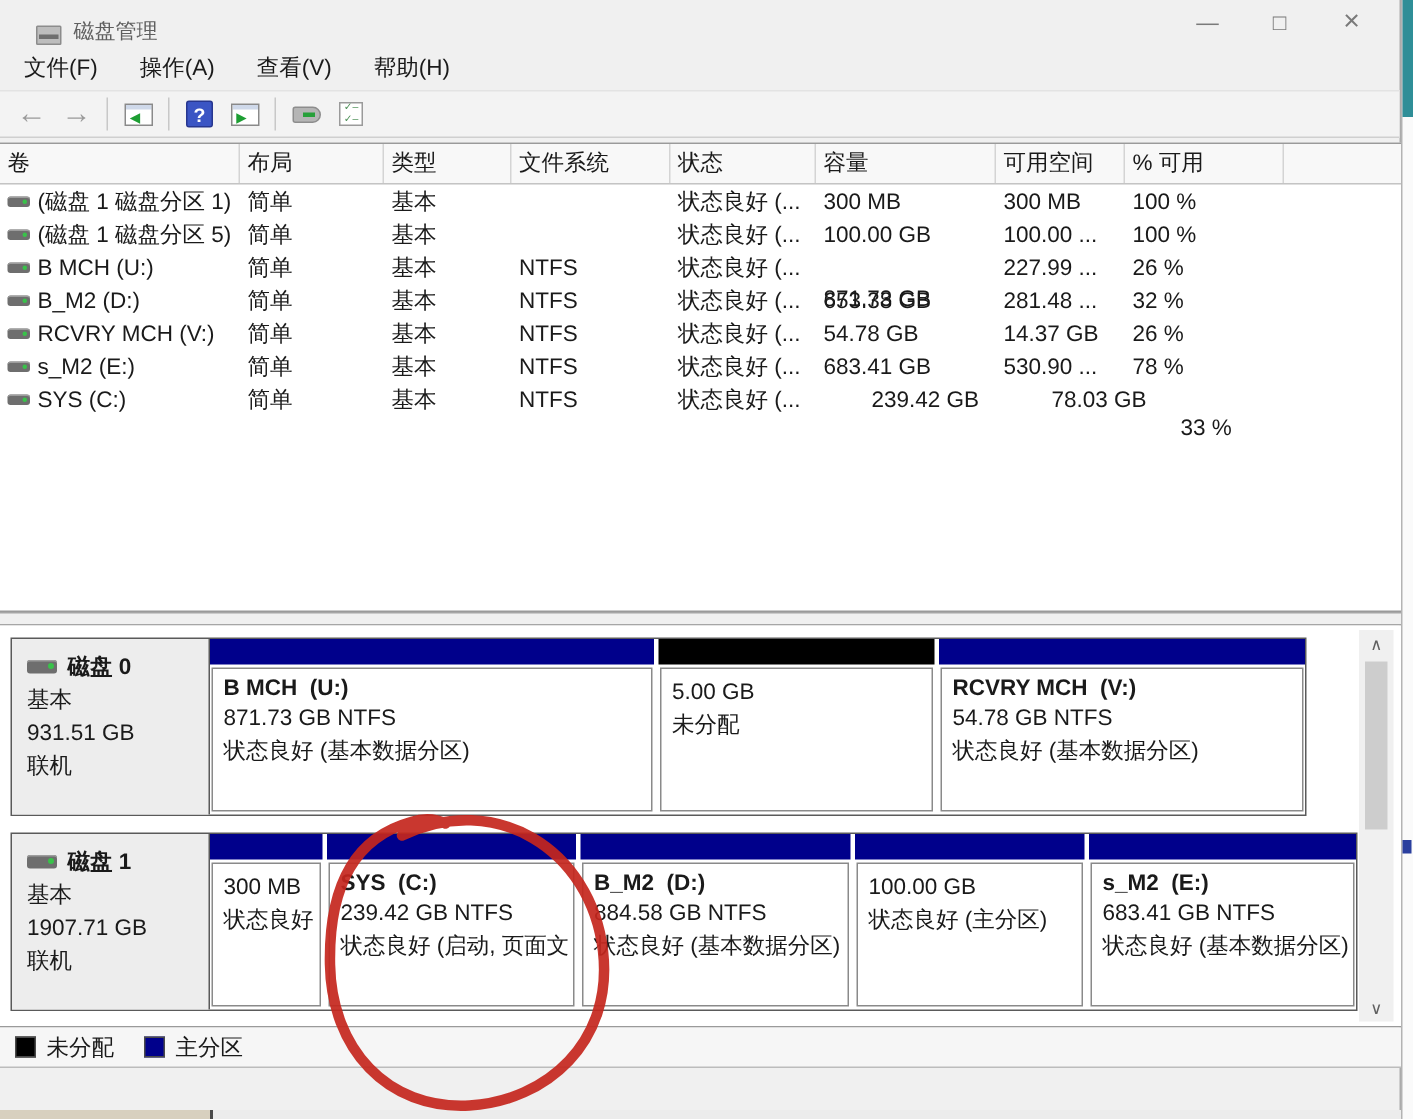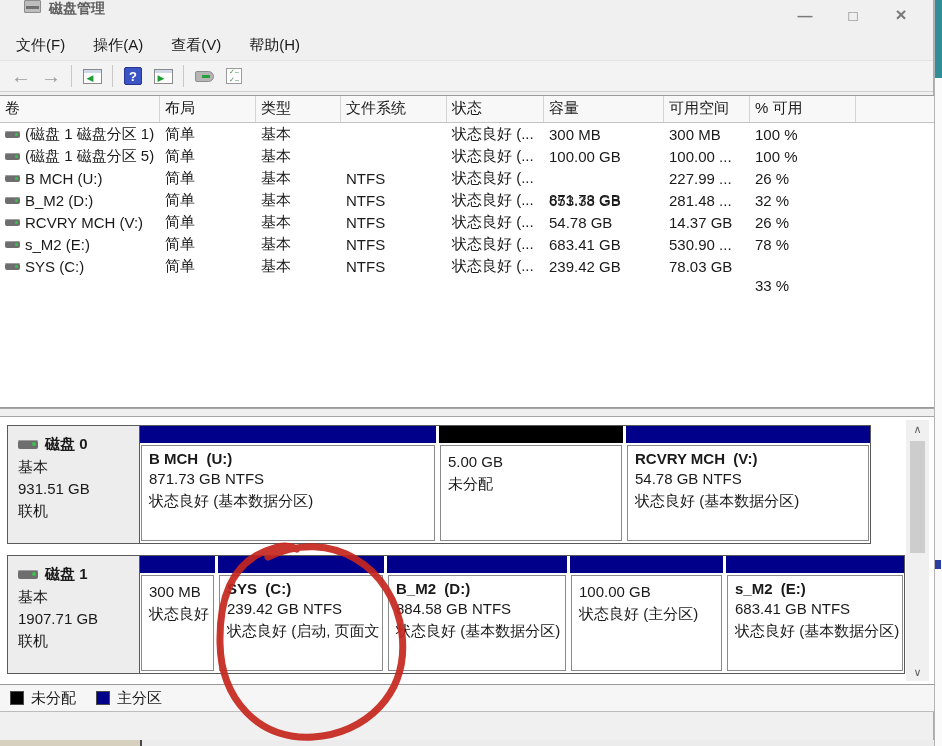--- a/index.html
+++ b/index.html
@@ -14,21 +14,21 @@
 
   
   .right-strip { position:absolute; right:0; top:0; width:8px; height:746px; background:#fafafa; border-left:1px solid #b3b3b3; }
   .right-strip .strip-teal { height:78px; background:#2f8e97; }
   .right-strip .strip-mark { position:absolute; right:1px; top:560px; width:6px; height:9px; background:#2a3f9e; }
   .bottom-left-strip { position:absolute; left:0; bottom:0; width:142px; height:7px; background:#d8d0bf; border-right:2px solid #4a4a4a; }
 
   
   .window { position:absolute; left:0; top:0; width:934px; height:740px; background:#f0f0f0; border-right:1px solid #ababab; }
 
-  .titlebar { height:30px; display:flex; align-items:flex-start; padding-left:24px;font-weight:bold; }
+  .titlebar { height:30px; display:flex; align-items:flex-end; padding-left:24px; }
   .title-icon { width:17px; height:13px; background:#bdbdbd; border:1px solid #8c8c8c; border-radius:1px; position:relative; flex:none; }
   .title-icon::before { content:""; position:absolute; left:1px; right:1px; top:5px; height:3px; background:#6f6f6f; }
   .title-text { margin-left:8px; font-size:14px; color:#5f5f5f; }
   .win-controls { margin-left:auto; display:flex; height:100%; }
   .ctl { width:48px; display:flex; align-items:center; justify-content:center; color:#7a7a7a; font-size:15px; }
   .ctl.close { font-size:19px; margin-right:8px; }
 
   .menubar { height:30px; display:flex; align-items:center; padding-left:6px; font-size:15px; }
   .menu-item { padding:4px 10px; margin-right:8px; cursor:default; }
 
@@ -332,21 +332,21 @@
           </div>
           <div class="td" style="width: 85px;">
             <span>基本</span>
           </div>
           <div class="td" style="width: 106px;">
             <span>NTFS</span>
           </div>
           <div class="td" style="width: 97px;">
             <span>状态良好 (...</span>
           </div>
-          <div class="td" style="width: 120px;">
+          <div class="td" style="width: 120px; margin-left: 32px;">
             <span>239.42 GB</span>
           </div>
           <div class="td" style="width: 86px;">
             <span>78.03 GB</span>
           </div>
           <div class="td" style="width: 106px; margin-top: 38px;">
             <span>33 %</span>
           </div>
         </div>
       </div>

